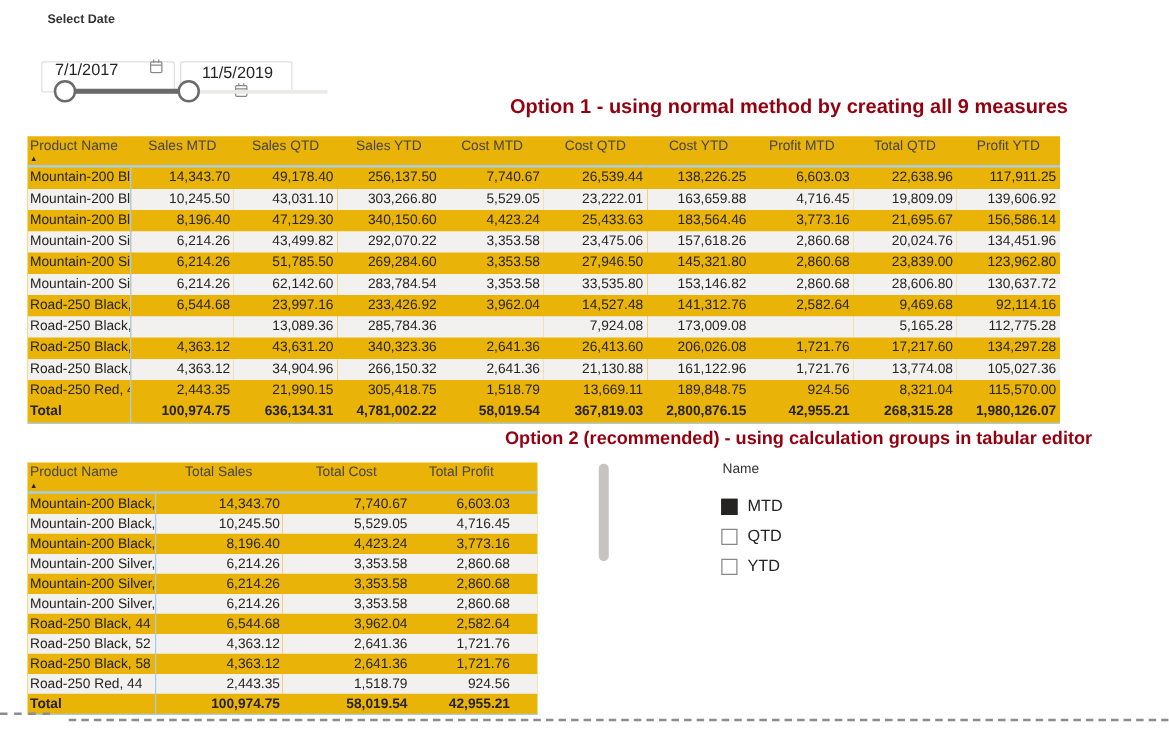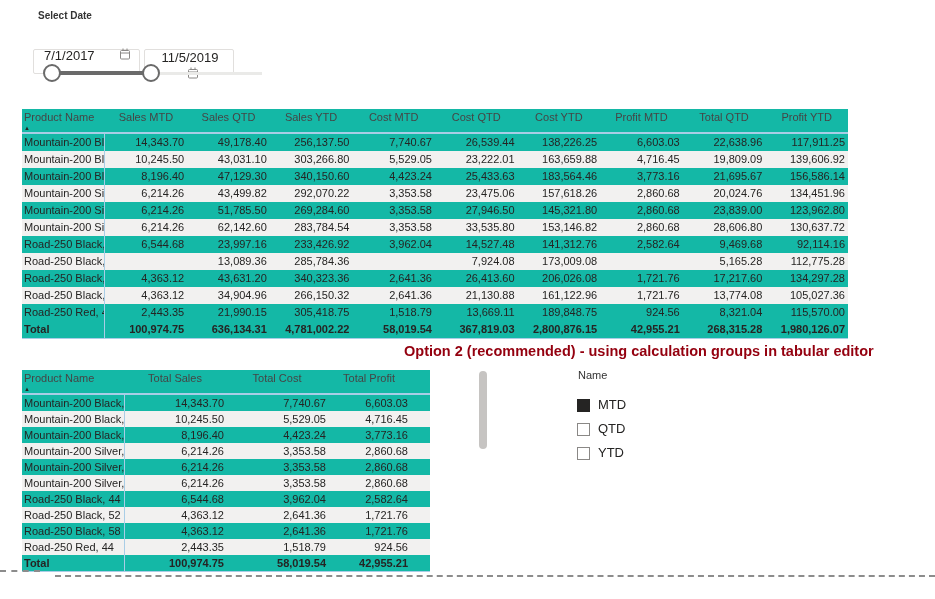--- a/index.html
+++ b/index.html
@@ -18,21 +18,21 @@
   .slider-track{position:absolute;left:50px;top:72px;width:212px;height:3px;background:#eaeae8;}
   .slider-active{position:absolute;left:51px;top:71px;width:99px;height:4px;background:#6a6a6a;}
   .slider-handle{position:absolute;top:64px;width:14px;height:14px;background:#fff;border:2px solid #6a6a6a;border-radius:50%;}
   .slider-handle.start{left:43px;}
   .slider-handle.end{left:142px;}
   
   .opt-title{position:absolute;font-weight:bold;white-space:nowrap;}
   .opt-title.one{left:408px;top:77px;font-size:16px;}
   .opt-title.two{left:404px;top:343px;font-size:14.5px;}
   
-  table.pbi{position:absolute;border-collapse:collapse;table-layout:fixed;font-size:11px;color:#252423;background:#14b8a6;}
+  table.pbi{position:absolute;border-collapse:collapse;table-layout:fixed;font-size:11px;color:#252423;background:#eab308;}
   #table1{left:22px;top:109px;width:826px;}
   #table2{left:22px;top:370px;width:408px;}
   table.pbi th{font-weight:normal;color:#454545;text-align:left;vertical-align:top;
     padding:2px 2px 1px 2px;border-bottom:2px solid #a9cde6;line-height:13px;}
   table.pbi td{padding:2px 2px;line-height:13px;white-space:nowrap;overflow:hidden;}
   #table1 td{line-height:13px;}
   #table2 td{line-height:12px;}
   table.pbi td.num, table.pbi th.num{text-align:right;}
   table.pbi th.num{text-align:center;}
   #table1 td.num{padding-right:3px;}
@@ -86,20 +86,21 @@
     </span>
   </div>
 
   <div>
     <div class="slider-track"></div>
     <div class="slider-active"></div>
     <div class="slider-handle start"></div>
     <div class="slider-handle end"></div>
   </div>
 
+  <div class="opt-title one" style="color: rgb(148, 0, 15);">Option 1 - using normal method by creating all 9 measures</div>
   <div class="opt-title two" style="color: rgb(148, 0, 15);">Option 2 (recommended) - using calculation groups in tabular editor</div>
 
   <table class="pbi" id="table1">
     <thead>
         <tr>
           <th><span>Product Name</span><span class="sort-arrow">▲</span></th>
           <th class="num"><span>Sales MTD</span></th>
           <th class="num"><span>Sales QTD</span></th>
           <th class="num"><span>Sales YTD</span></th>
           <th class="num"><span>Cost MTD</span></th>

